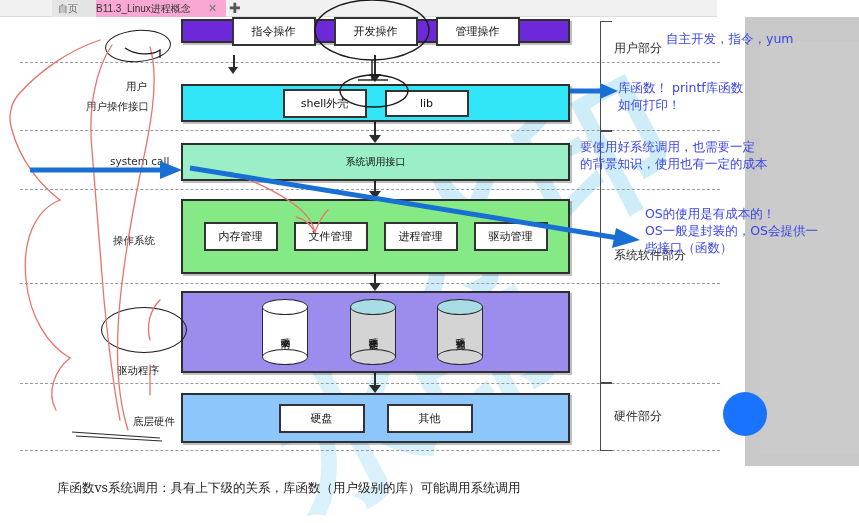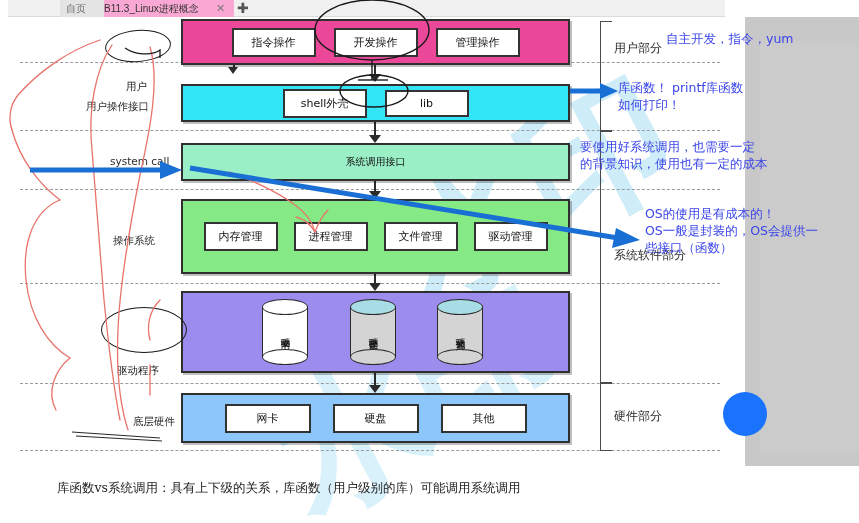--- a/index.html
+++ b/index.html
@@ -7,21 +7,21 @@
     width: 859px; height: 523px;
     background: #ffffff;
     font-family: "Liberation Sans", "DejaVu Sans", sans-serif;
     overflow: hidden;
   }
   #root { position: relative; width: 859px; height: 523px; background:#fff; }
 
   
   .chrome {
     position: absolute; left:0; top:0; width:717px; height:17px;
-    background:#f1f1f1; border-bottom:1px solid #dcdcdc;margin-left:8px;
+    background:#f1f1f1; border-bottom:1px solid #dcdcdc;
   }
   .tab {
     position:absolute; top:0; height:17px;
     font-size:10px; color:#4a4a4a; line-height:17px;
     white-space:nowrap; overflow:hidden;
   }
   .tab-home { left:52px; width:165px; background:#e4e4e4; padding-left:6px; color:#6b6b6b; }
   .tab-active { left:96px; width:130px; background:#f9a8d4; color:#333; text-align:left; }
   .tab-close { position:absolute; left:208px; top:1px; font-size:11px; color:#777; line-height:15px; }
   .tab-new  { position:absolute; left:229px; top:0px; font-size:14px; color:#555; line-height:16px; }
@@ -59,21 +59,21 @@
   .band .cell {
     background:#fff; border:2px solid #333;
     font-size:11px; color:#111; text-align:center;
     padding:5px 0; width:84px; margin:0 9px;
     font-family:"DejaVu Sans","Liberation Sans",sans-serif;
   }
   .band .wide-cell {
     background:transparent; border:none; font-size:10px; color:#111;
   }
 
-  .b-user   { top:2px;   height:46px; background:#ec4899; }
+  .b-user   { top:2px;   height:24px; background:#6d28d9; }
   .b-iface  { top:67px;  height:38px; background:#33e6f7; }
   .b-sys    { top:126px; height:38px; background:#9aefc7; }
   .b-os     { top:182px; height:75px; background:#85ea85; }
   .b-drv    { top:274px; height:82px; background:#9b8cee; }
   .b-hw     { top:376px; height:50px; background:#8cc6fb; }
 
   .b-os .cell { width:74px; margin:0 8px; }
   .b-hw .cell { width:86px; margin:0 11px; }
 
   
@@ -221,22 +221,22 @@
       <div class="cell">shell外壳</div>
       <div class="cell">lib</div>
     </div>
 
     <div class="band b-sys">
       <div class="wide-cell">系统调用接口</div>
     </div>
 
     <div class="band b-os">
       <div class="cell">内存管理</div>
+      <div class="cell">文件管理</div>
       <div class="cell">进程管理</div>
-      <div class="cell">文件管理</div>
       <div class="cell">驱动管理</div>
     </div>
 
     <div class="band b-drv"></div>
     <div class="cyl" style="left:262px; top:282px;">
       <div class="body" style="background:#ffffff;"></div>
       <div class="bot" style="background:#ffffff;"></div>
       <div class="top" style="background:#ffffff;"></div>
       <div class="txt">网卡驱动</div>
     </div>
@@ -247,21 +247,20 @@
       <div class="txt">硬盘驱动</div>
     </div>
     <div class="cyl" style="left:437px; top:282px;">
       <div class="body" style="background:#d4d4d4;"></div>
       <div class="bot" style="background:#d4d4d4;"></div>
       <div class="top" style="background:#a9dde6;"></div>
       <div class="txt">其他驱动</div>
     </div>
 
     <div class="band b-hw">
-      <div class="cell">网卡</div>
       <div class="cell">硬盘</div>
       <div class="cell">其他</div>
     </div>
 
     <div class="lbl-left" style="left:86px; top:83px;">用户操作接口</div>
     <div class="lbl-left" style="left:110px; top:138px;">system call</div>
     <div class="lbl-left" style="left:113px; top:217px;">操作系统</div>
     <div class="lbl-left" style="left:133px; top:398px;font-family:Liberation Serif, serif;">底层硬件</div>
 
     <div class="ellipse" style="left:105px; top:13px; width:66px; height:32px; transform:rotate(-4deg);"></div>

